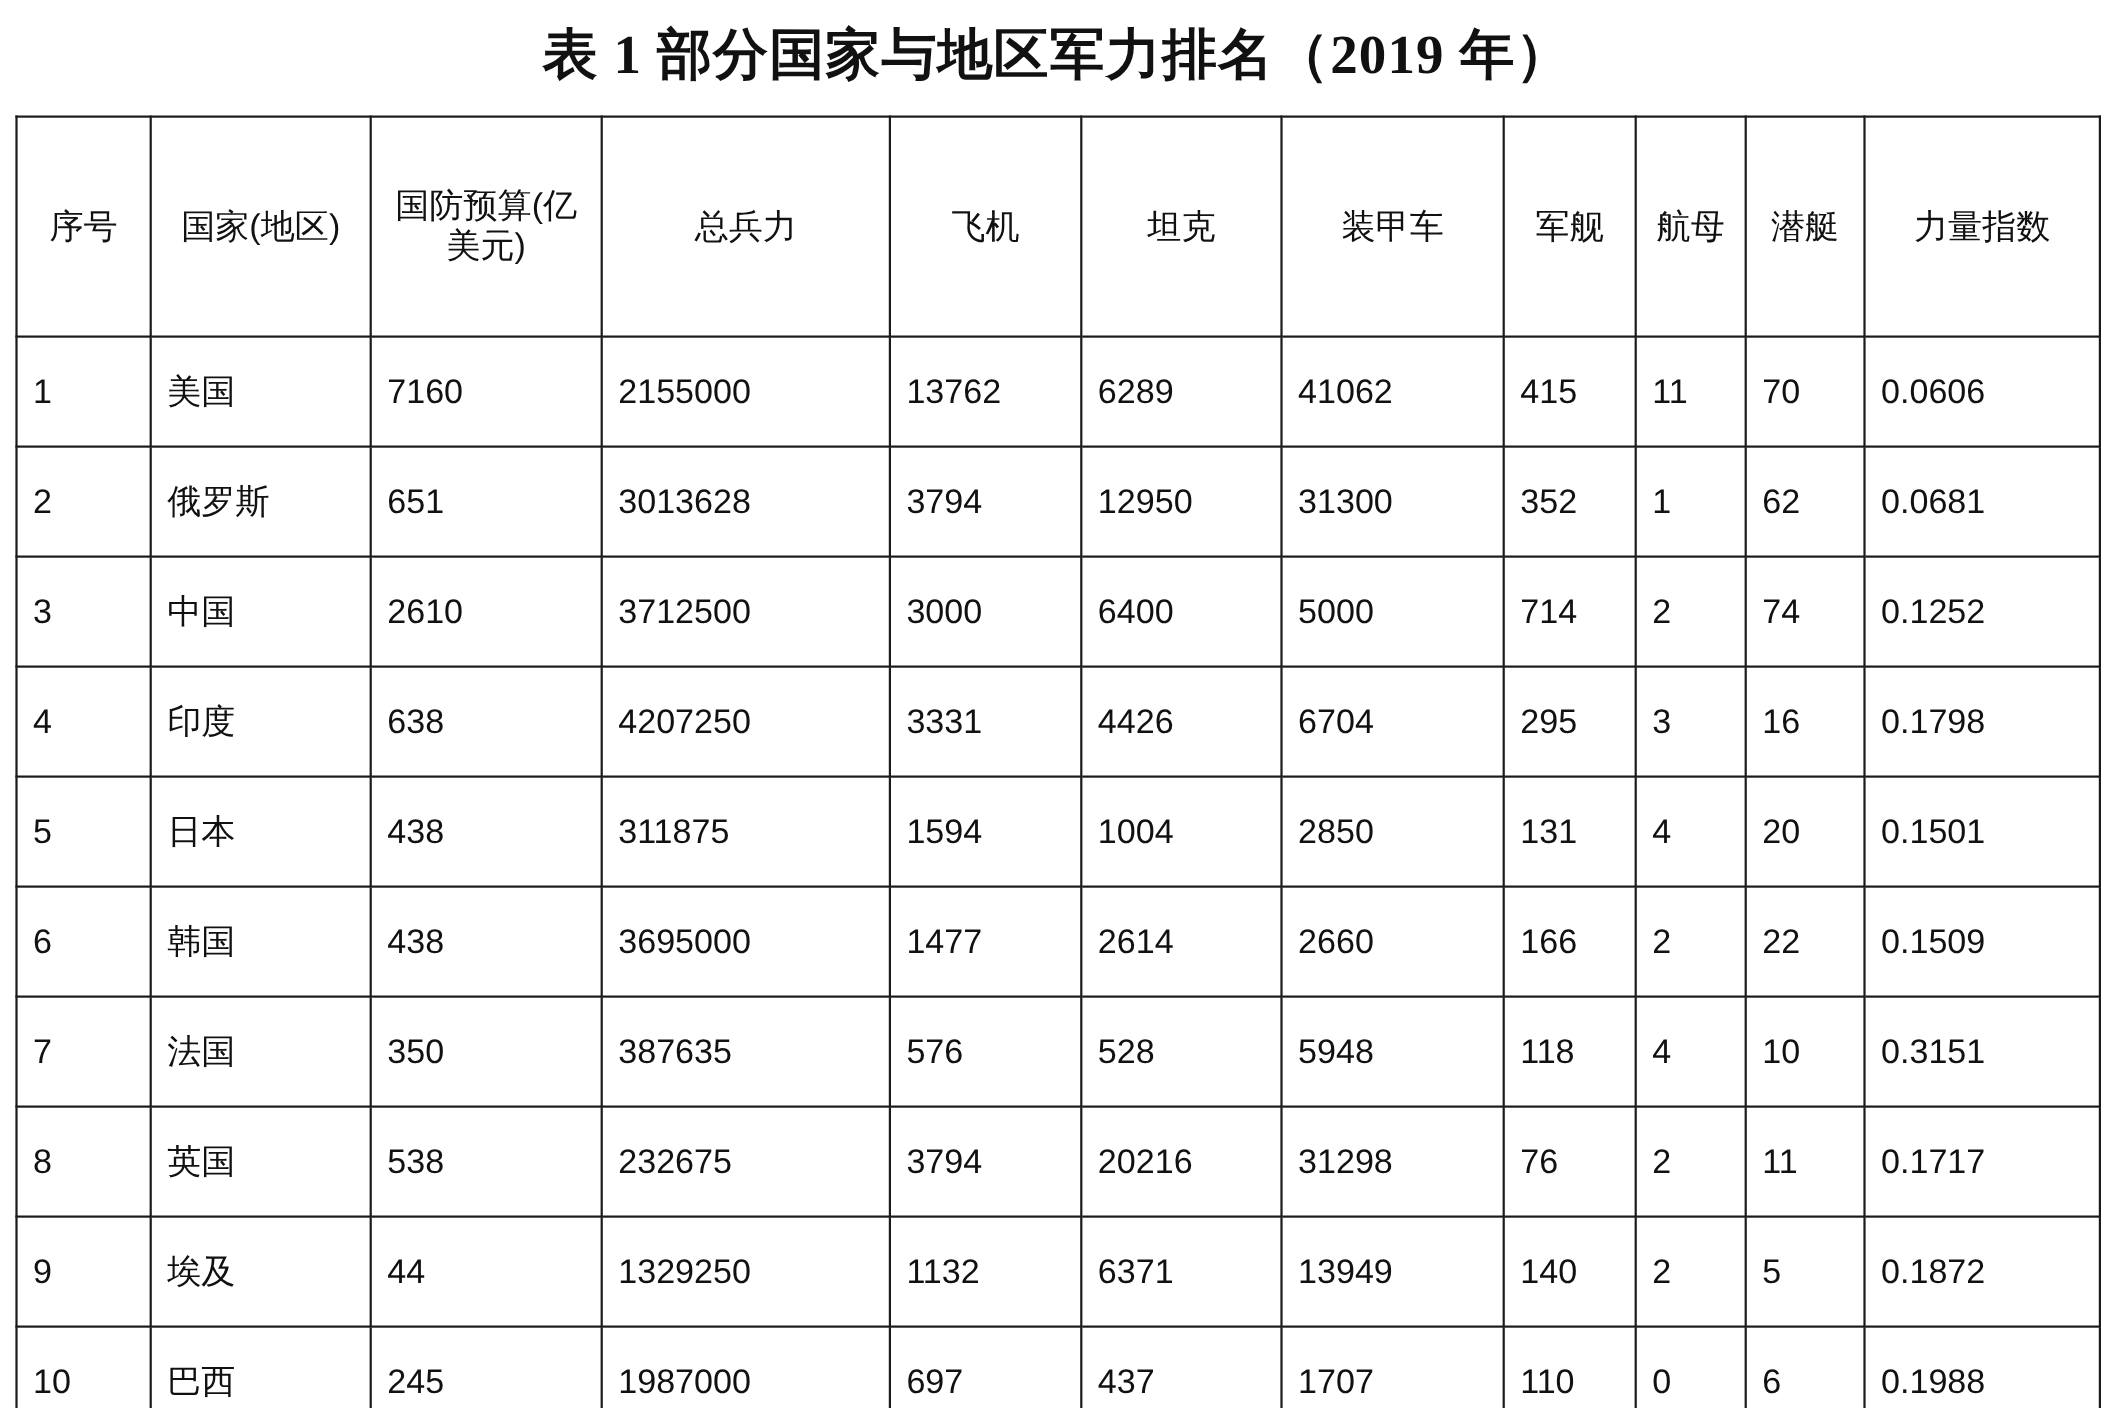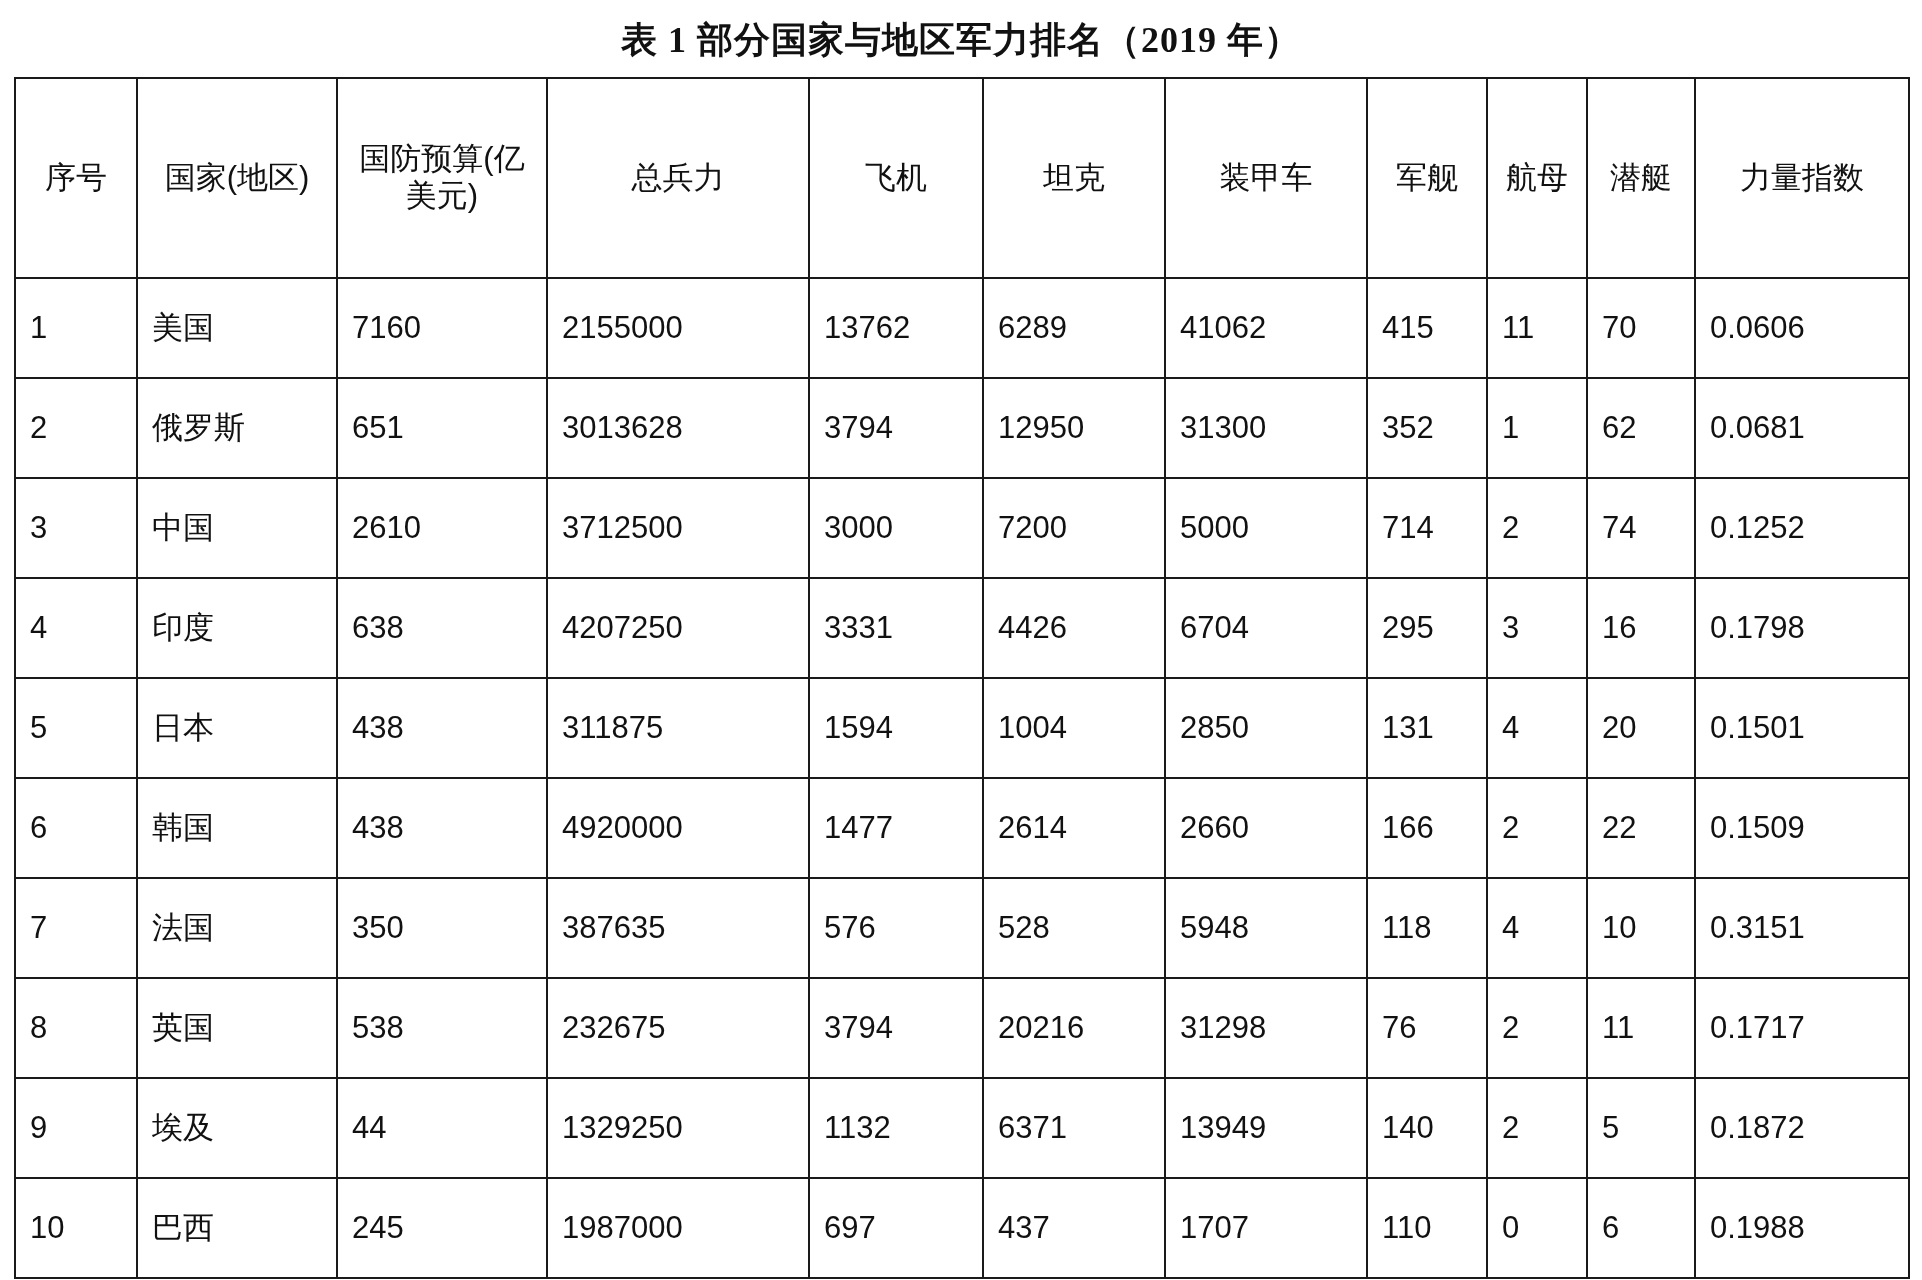--- a/index.html
+++ b/index.html
@@ -17,25 +17,25 @@
   }
   .page {
     width: 1922px;
     height: 1280px;
     box-sizing: border-box;
     padding: 0;
     position: relative;
   }
   .table-caption {
     text-align: center;
-    font-size: 36px;
+    font-size: 50px;
     font-weight: bold;
     letter-spacing: 1px;
     padding-top: 16px;
-    padding-bottom: 12px;
+    padding-bottom: 22px;
     font-family: "Liberation Serif", "DejaVu Serif", serif;
   }
   .table-wrap {
     padding: 0 14px;
     box-sizing: border-box;
   }
   table.military {
     border-collapse: collapse;
     width: 1894px;
     table-layout: fixed;
@@ -146,21 +146,21 @@
           <td>1</td>
           <td>62</td>
           <td>0.0681</td>
         </tr>
         <tr>
           <td>3</td>
           <td>中国</td>
           <td>2610</td>
           <td>3712500</td>
           <td>3000</td>
-          <td>7200</td>
+          <td>6400</td>
           <td>5000</td>
           <td>714</td>
           <td>2</td>
           <td>74</td>
           <td>0.1252</td>
         </tr>
         <tr>
           <td>4</td>
           <td>印度</td>
           <td>638</td>
@@ -183,21 +183,21 @@
           <td>2850</td>
           <td>131</td>
           <td>4</td>
           <td>20</td>
           <td>0.1501</td>
         </tr>
         <tr>
           <td>6</td>
           <td>韩国</td>
           <td>438</td>
-          <td>4920000</td>
+          <td>3695000</td>
           <td>1477</td>
           <td>2614</td>
           <td>2660</td>
           <td>166</td>
           <td>2</td>
           <td>22</td>
           <td>0.1509</td>
         </tr>
         <tr>
           <td>7</td>

